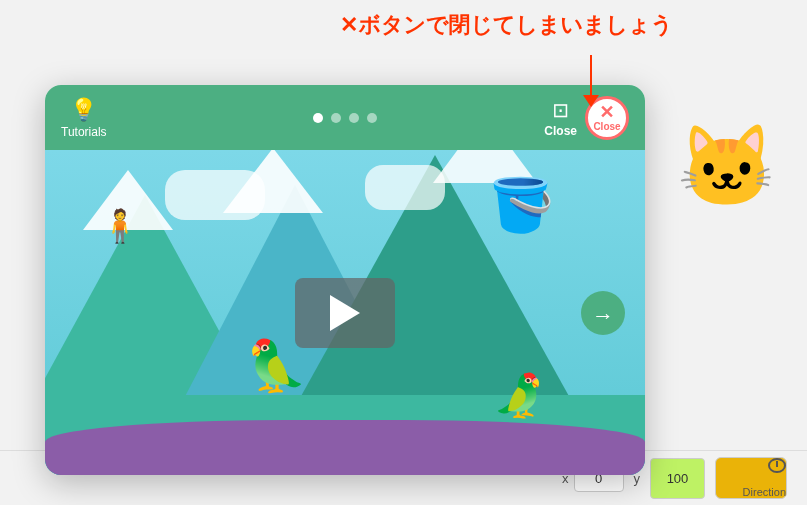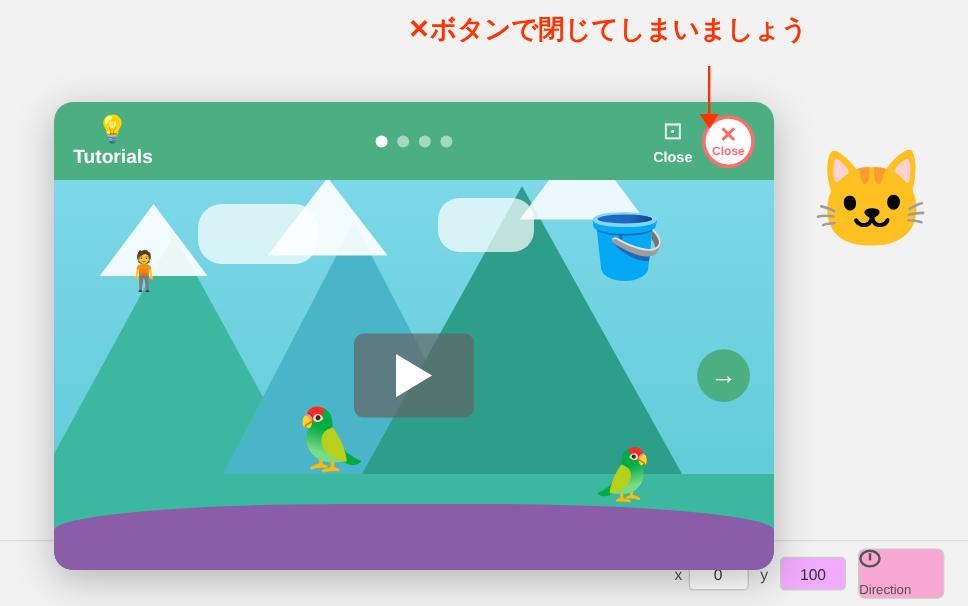--- a/index.html
+++ b/index.html
@@ -75,22 +75,22 @@
       cursor: pointer;
       color: white;
     }
 
     .tutorials-btn .icon {
       font-size: 22px;
       margin-bottom: 2px;
     }
 
     .tutorials-btn .label {
-      font-size: 16px;
-      font-weight: 700;
+      font-size: 12px;
+      font-weight: 400;
     }
 
     
     .dots-nav {
       display: flex;
       gap: 8px;
       position: absolute;
       left: 50%;
       transform: translateX(-50%);
     }
@@ -422,26 +422,26 @@
       border-radius: 4px;
       text-align: center;
       font-size: 13px;
       background: white;
       color: #333;
     }
 
     .direction-btn {
       width: 72px;
       height: 42px;
-      background: #f9a8d4;
+      background: #eab308;
       border: 1px solid #ccc;
       border-radius: 6px;
       display: flex;
       flex-direction: column;
-      align-items: flex-start;
+      align-items: flex-end;
       justify-content: center;
       cursor: pointer;
       font-size: 11px;
       color: #555;
       gap: 11px;
     }
 
     .direction-dial {
       width: 18px;
       height: 18px;
@@ -456,26 +456,26 @@
 
     .direction-tick {
       width: 2px;
       height: 6px;
       background: #555;
       margin-top: 1px;
     }
 
     .size-input-box {
       width: 55px;
-      height: 28px;
+      height: 41px;
       border: 1px solid #ccc;
       border-radius: 4px;
       text-align: center;
       font-size: 13px;
-      background: #f0abfc;
+      background: #bef264;
       color: #333;
     }
 
     .size-label {
       font-size: 11px;
       color: #555;
     }
 
     .size-group {
       display: flex;

